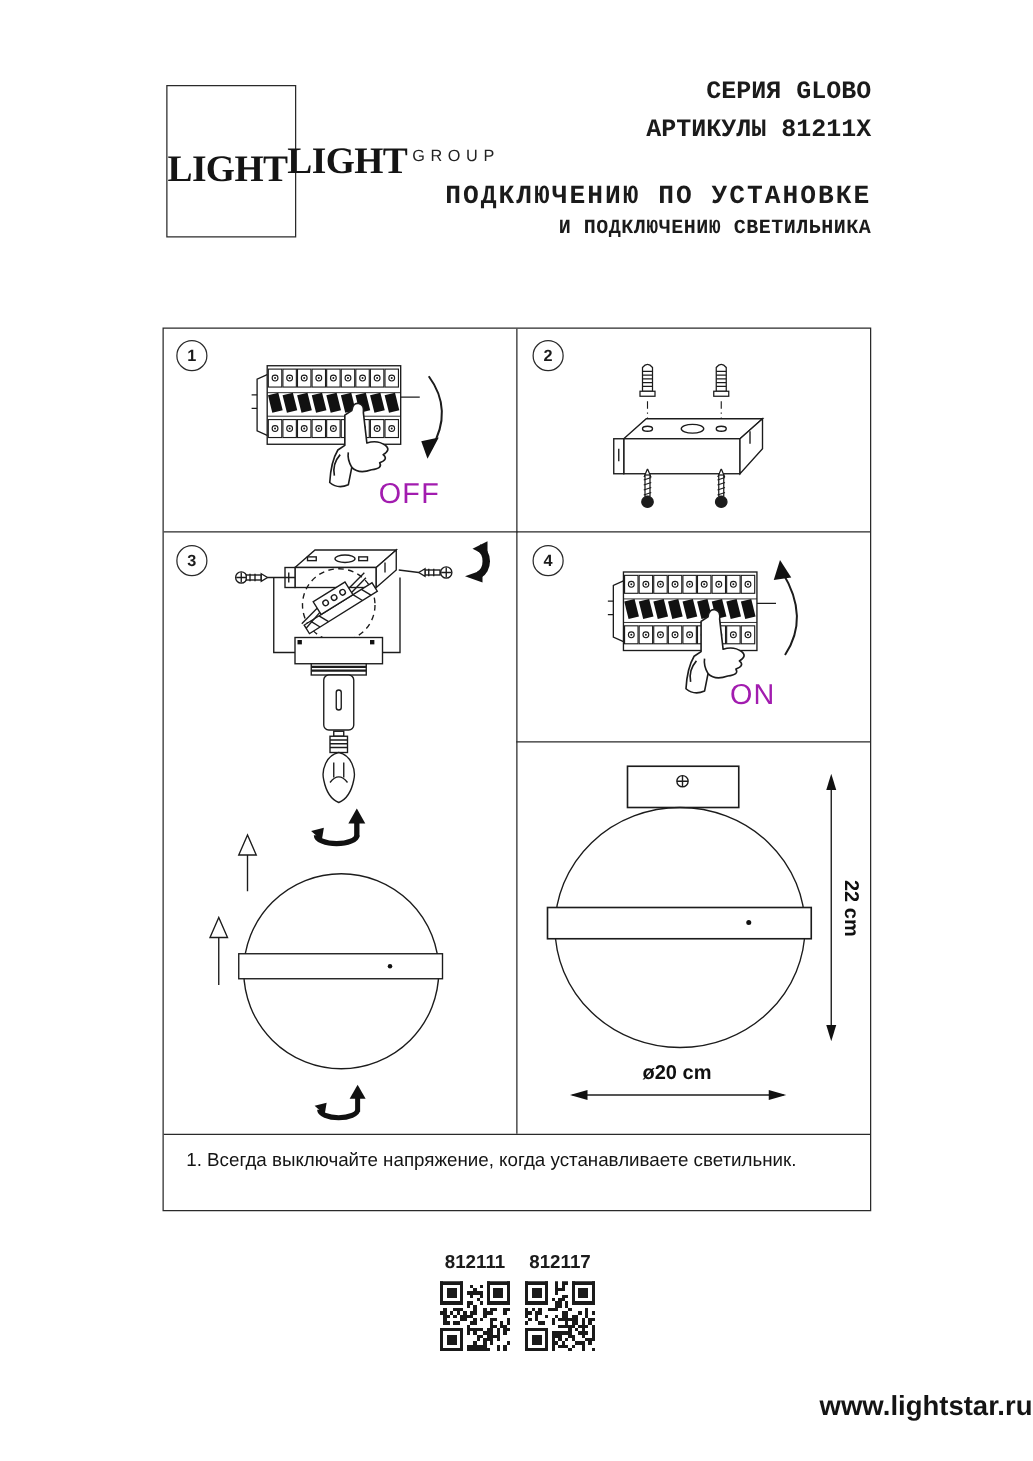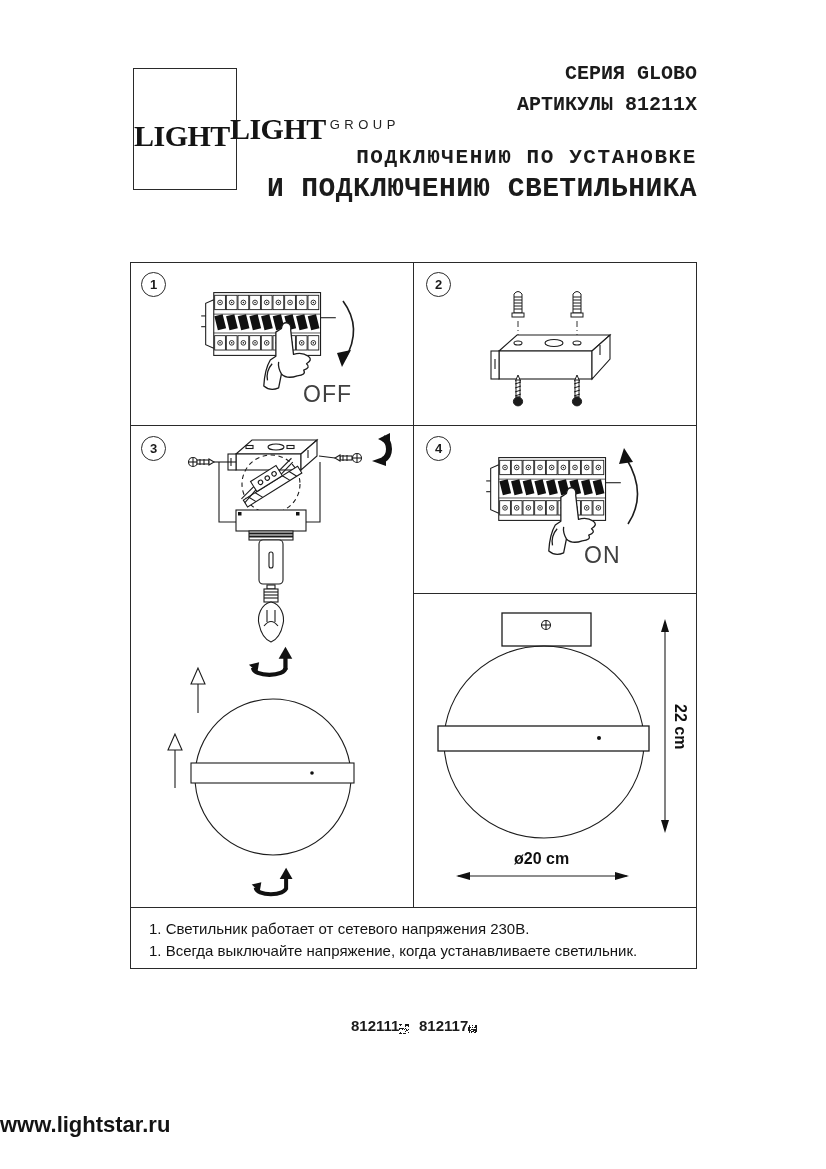--- a/index.html
+++ b/index.html
@@ -16,40 +16,40 @@
              display:flex;box-sizing:content-box;}
   .logo-flag .g{flex:0 0 38%;}
   .logo-flag .w{flex:0 0 30%;background:#fff;}
   .logo-flag .r{flex:1;}
   
   .hdr{position:absolute;right:129px;top:0;text-align:right;}
   .hdr div{position:absolute;right:0;white-space:nowrap;font-weight:700;color:#1b1b1b;font-family:Liberation Mono, monospace;}
   .hdr .l1{top:62px;font-size:20px;}
   .hdr .l2{top:93px;font-size:20px;}
   .hdr .l3{top:146px;font-size:21px;letter-spacing:1.6px;}
-  .hdr .l4{top:173px;font-size:28px;letter-spacing:.4px;}
+  .hdr .l4{top:173px;font-size:16px;letter-spacing:.4px;}
   
   .frame{position:absolute;left:130px;top:262px;width:567px;height:707px;border:1.4px solid #2a2a2a;box-sizing:border-box;}
   .panel{position:absolute;box-sizing:border-box;}
   .line{position:absolute;background:#2a2a2a;}
   .stepnum{position:absolute;width:23px;height:23px;border:1.2px solid #2a2a2a;border-radius:50%;
            display:flex;align-items:center;justify-content:center;font-size:13px;font-weight:700;background:#fff;}
-  .biglabel{position:absolute;font-size:23px;font-weight:400;letter-spacing:1px;color:#404040;}
+  .biglabel{position:absolute;font-size:23px;font-weight:400;letter-spacing:1px;color:#a21caf;}
   .dimlabel{position:absolute;font-weight:700;font-size:16px;color:#101010;white-space:nowrap;}
   .dimlabel.vert{writing-mode:vertical-rl;}
   svg.draw{position:absolute;left:0;top:0;}
   
   .notes{position:absolute;left:0;top:644px;width:567px;height:63px;box-sizing:border-box;padding:11px 0 0 18px;}
   .notes div{font-size:15px;line-height:22px;color:#141414;}
   
-  .qrwrap{position:absolute;top:1001px;display:flex;flex-direction:row;align-items:center;width:58px;}
+  .qrwrap{position:absolute;top:1001px;display:flex;flex-direction:column;align-items:center;width:58px;}
   .qrwrap .qlabel{font-weight:700;font-size:15px;margin-bottom:7px;color:#1b1b1b;}
   .qrwrap svg{width:56px;height:56px;}
   
-  .footer{position:absolute;left:0;top:1112px;width:100%;text-align:left;font-weight:700;font-size:22px;color:#141414;}
+  .footer{position:absolute;left:0;top:1112px;width:100%;text-align:right;font-weight:700;font-size:22px;color:#141414;}
 </style>
 </head>
 <body>
 
 <div class="page">
 
   <svg width="0" height="0" style="position:absolute" aria-hidden="true">
     <defs>
       <symbol id="sym-breaker" viewBox="0 0 150 78">
         <g stroke="#1c1c1c" fill="none" stroke-width="1.2">
@@ -351,21 +351,20 @@
           <line x1="44" y1="282" x2="213" y2="282"></line>
           <polygon points="56,278 56,286 42,282" fill="#111" stroke="none"></polygon>
           <polygon points="201,278 201,286 215,282" fill="#111" stroke="none"></polygon>
         </g>
       </svg>
       <div class="dimlabel vert" style="left:257px;top:110px">22 cm</div>
       <div class="dimlabel" style="left:100px;top:256px">ø20 cm</div>
     </div>
 
     <div class="notes">
-      <div>1. Светильник работает от сетевого напряжения 230В.</div>
       <div>1. Всегда выключайте напряжение, когда устанавливаете светильник.</div>
     </div>
   </div>
 
   <div class="qrwrap" style="left:351px">
     <div class="qlabel">812111</div>
     <svg viewBox="0 0 21 21" shape-rendering="crispEdges" class="qr">
         <rect x="9" y="1" width="1" height="1" fill="#1a1a1a"></rect>
         <rect x="12" y="1" width="1" height="1" fill="#1a1a1a"></rect>
         <rect x="10" y="2" width="1" height="1" fill="#1a1a1a"></rect>

